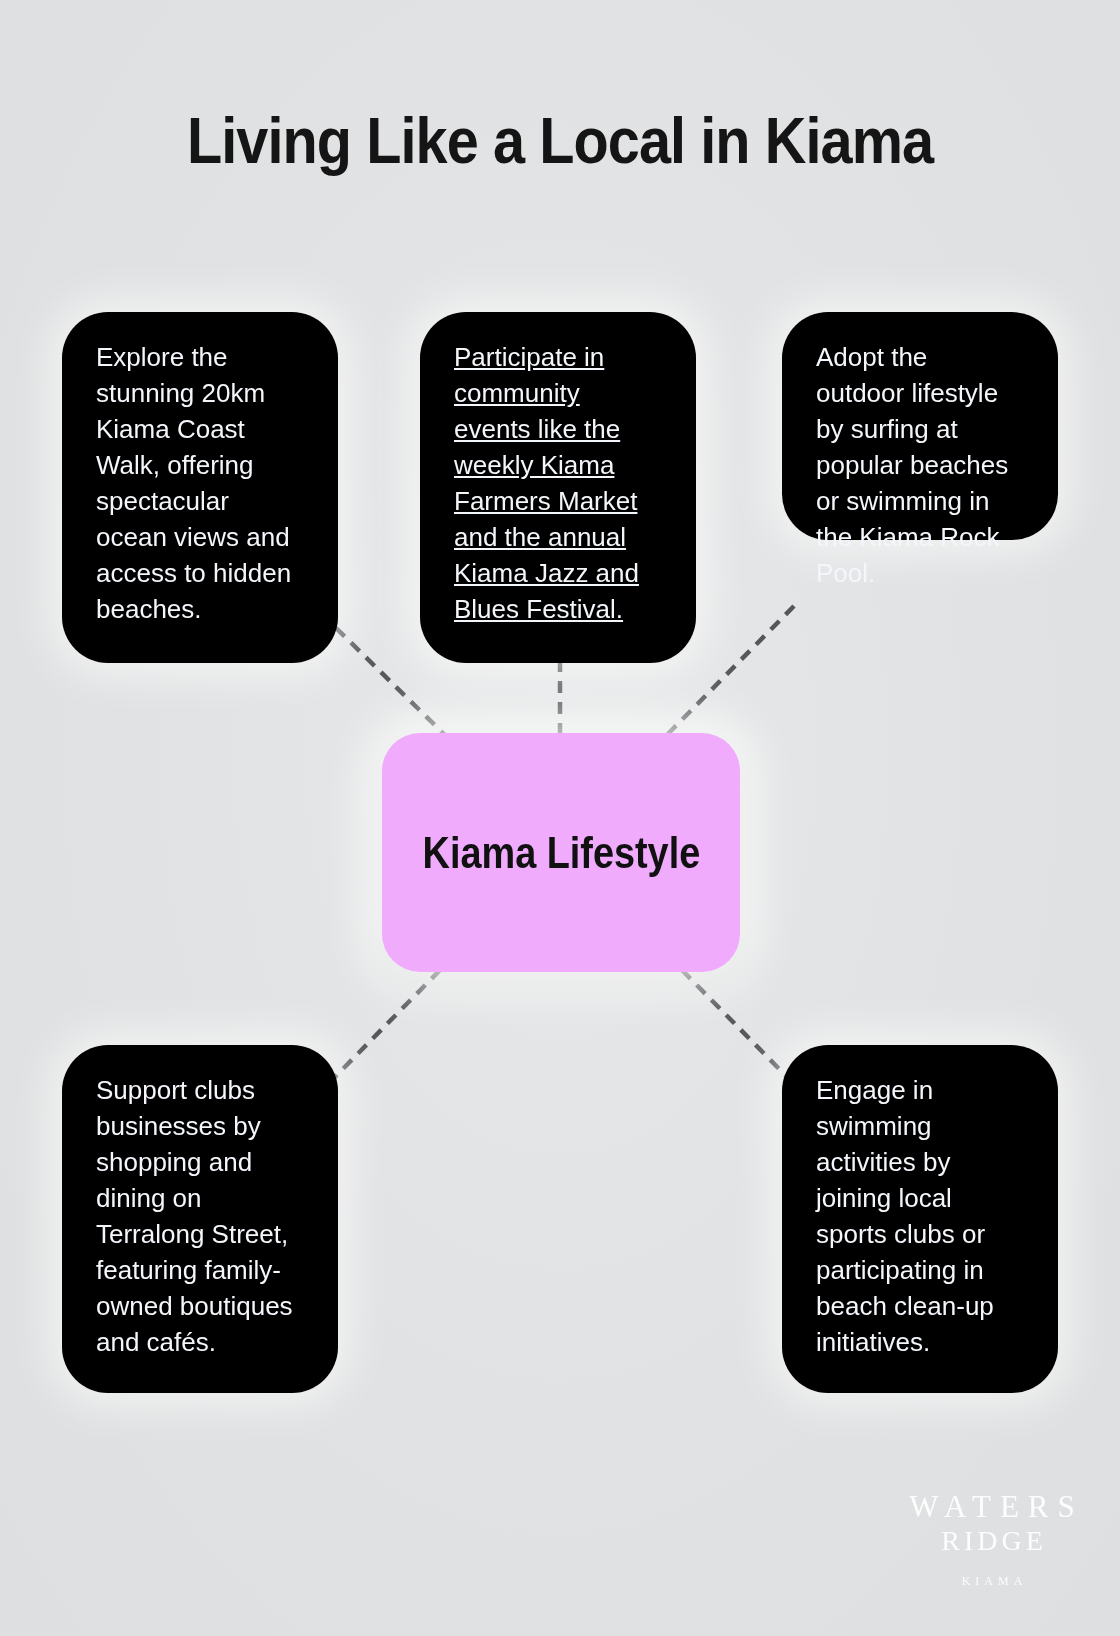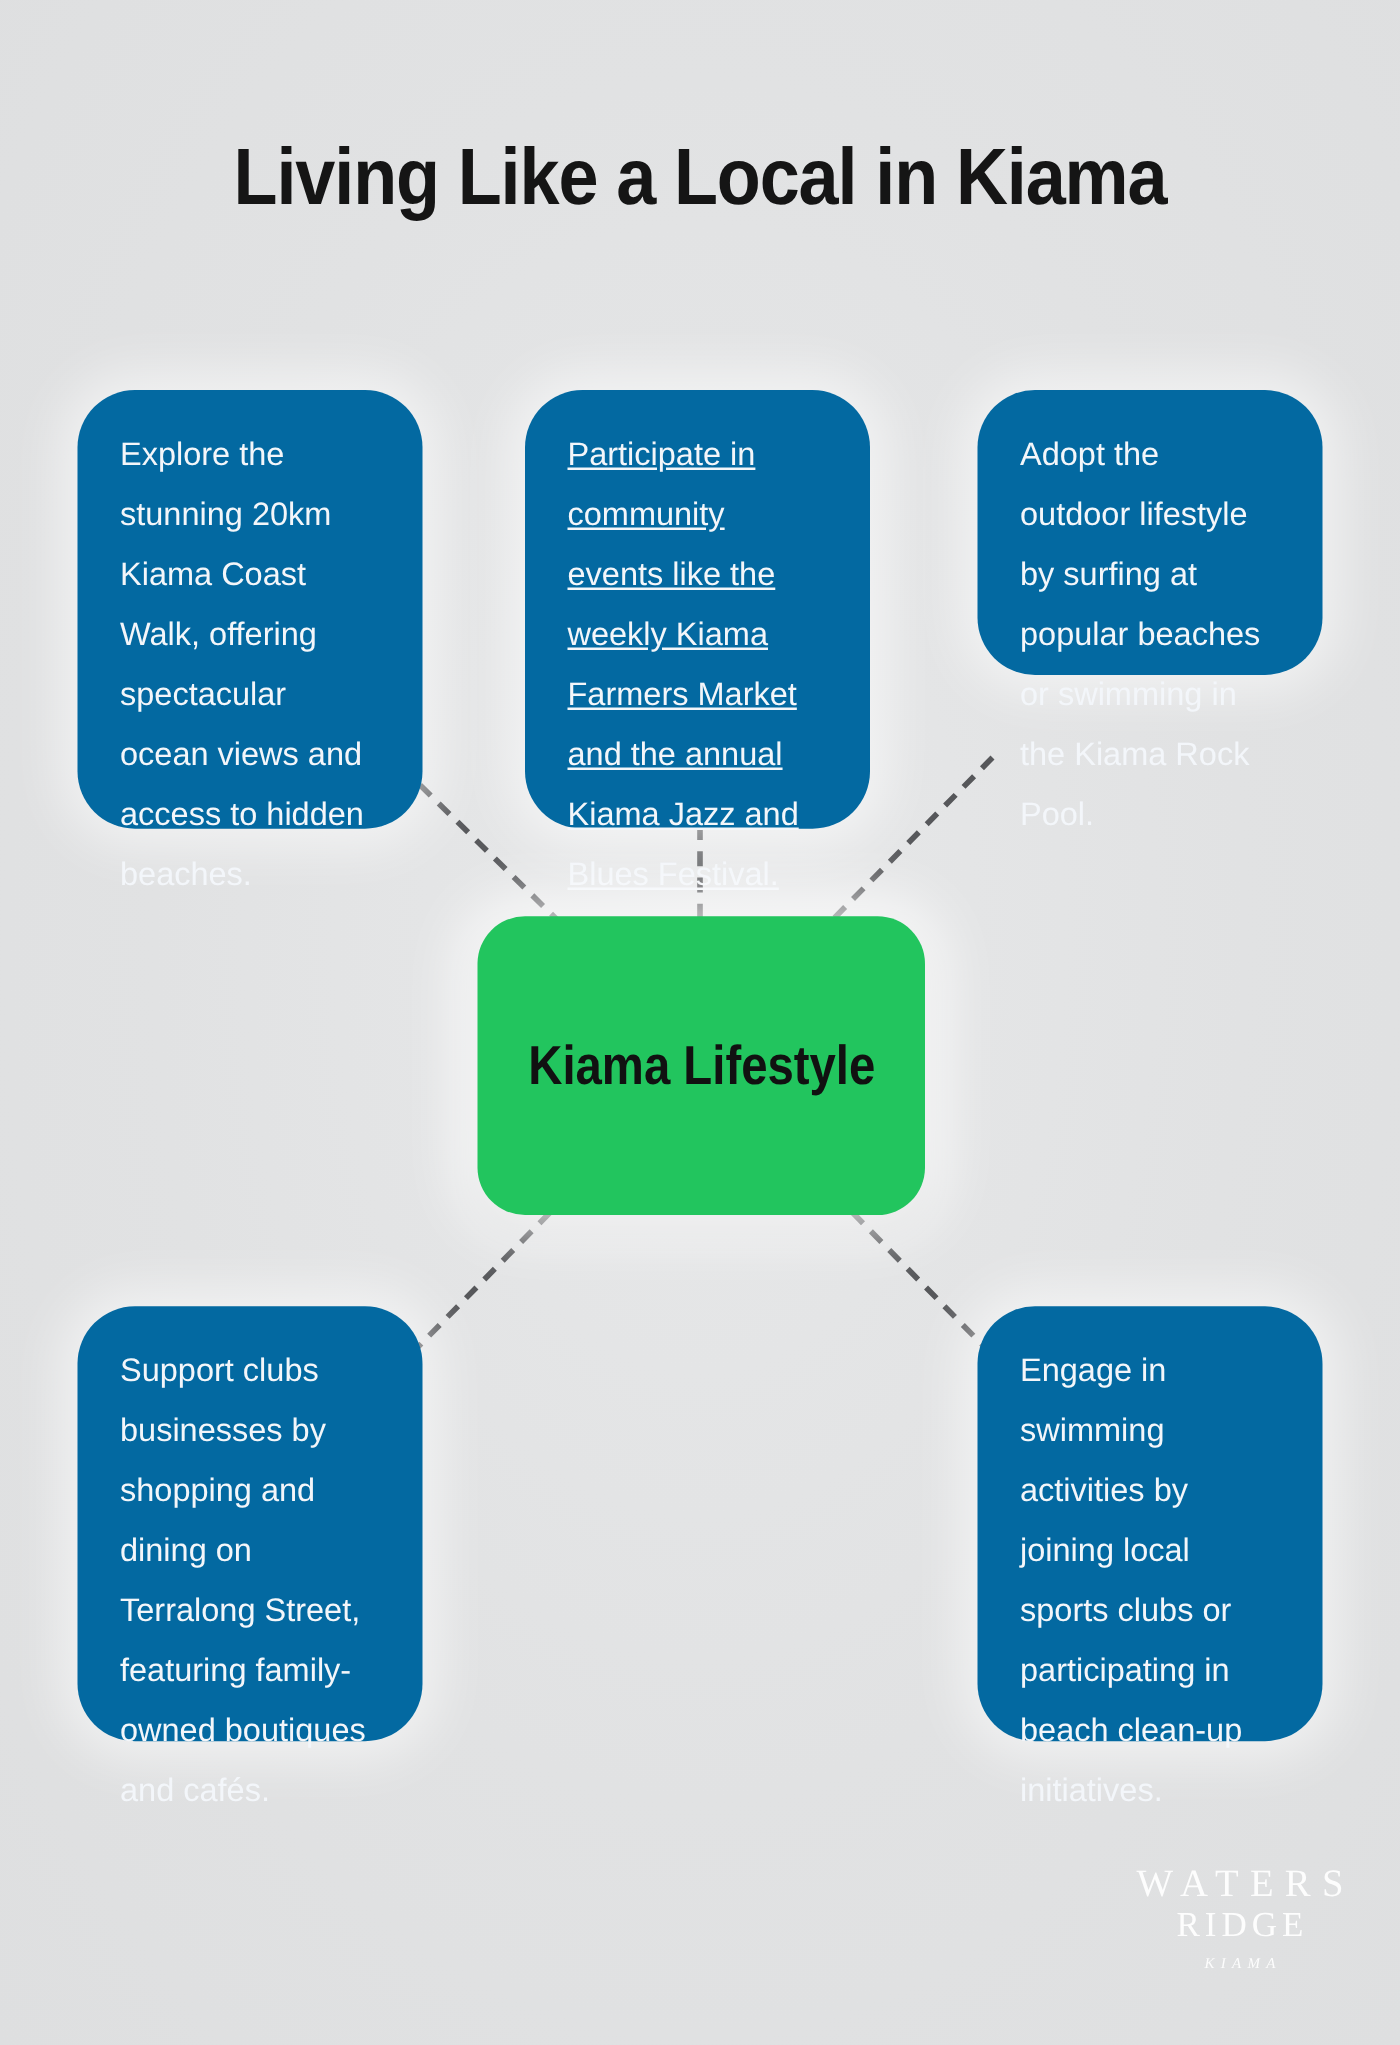--- a/index.html
+++ b/index.html
@@ -8,49 +8,49 @@
     background:radial-gradient(ellipse at 50% 46%, #e7e8e9 0%, #e1e2e3 55%, #dedfe0 100%);
     font-family:"Liberation Sans", sans-serif;
   }
   .title{
     position:absolute;top:104px;left:0;width:1120px;text-align:center;
     font-size:64px;font-weight:bold;color:#151515;letter-spacing:-1px;
     transform:scaleX(0.90);transform-origin:50% 50%;
     white-space:nowrap;
   }
   .card{
-    position:absolute;width:276px;border-radius:46px;background:#0369a1;
+    position:absolute;width:276px;border-radius:46px;background:#000000;
     box-sizing:border-box;padding:27px 40px 24px 34px;
-    color:#f3f6fa;font-size:26px;line-height:48px;
+    color:#f3f6fa;font-size:26px;line-height:36px;
     box-shadow:0 0 42px 14px rgba(255,255,255,0.55);
   }
   .card-1{left:62px;top:312px;height:351px;}
   .card-2{left:420px;top:312px;height:351px;text-decoration:underline;}
   .card-3{left:782px;top:312px;height:228px;}
   .card-4{left:62px;top:1045px;height:348px;}
   .card-5{left:782px;top:1045px;height:348px;}
   .center-node{
     position:absolute;left:382px;top:733px;width:358px;height:239px;
-    background:#22c55e;border-radius:38px;
+    background:#f0abfc;border-radius:38px;
     display:flex;align-items:center;justify-content:center;
     box-shadow:0 0 46px 16px rgba(255,255,255,0.75), 0 10px 24px rgba(0,0,0,0.07);
   }
   .center-label{
     font-size:44px;font-weight:bold;color:#111;white-space:nowrap;
     transform:scaleX(0.86);transform-origin:50% 50%;
   }
   svg.connectors{position:absolute;left:0;top:0;z-index:0;}
   .card,.center-node,.title,.logo{z-index:1;}
   .logo{
     position:absolute;left:902px;top:1490px;width:180px;text-align:center;
     color:rgba(255,255,255,0.92);font-family:"Liberation Serif", serif;
   }
   .logo-line1{font-size:31px;letter-spacing:9px;margin-right:-9px;line-height:34px;}
   .logo-line2{font-size:28px;letter-spacing:4px;margin-right:-4px;line-height:34px;}
-  .logo-line3{font-size:12px;letter-spacing:5px;margin-right:-5px;line-height:18px;margin-top:3px;font-style:italic;}
+  .logo-line3{font-size:12px;letter-spacing:5px;margin-right:-5px;line-height:18px;margin-top:14px;}
 </style>
 </head>
 <body>
 
 <svg class="connectors" width="1120" height="1636">
   <g stroke="#56575a" stroke-width="4.5" stroke-dasharray="12 9" fill="none">
     <line x1="336" y1="628" x2="450" y2="740"></line>
     <line x1="560" y1="660" x2="560" y2="736"></line>
     <line x1="794" y1="606" x2="660" y2="742"></line>
     <line x1="440" y1="970" x2="334" y2="1078"></line>

